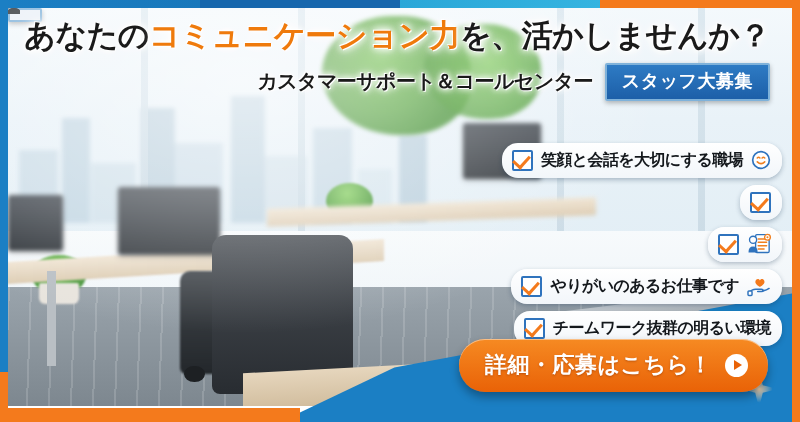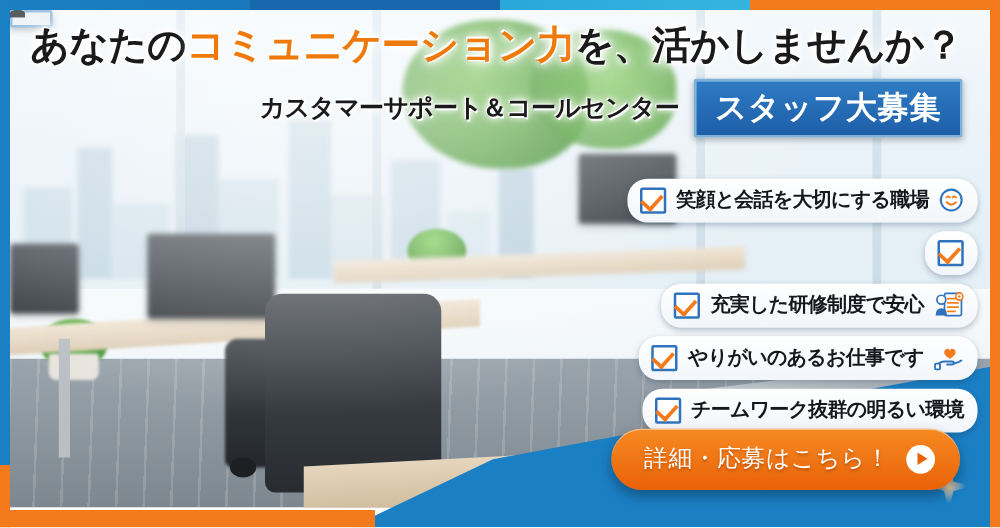--- a/index.html
+++ b/index.html
@@ -156,21 +156,21 @@
 
   
   .headline{position:absolute;left:0;top:18px;width:792px;text-align:right;padding-right:22px;
       box-sizing:border-box;z-index:20;}
   .h1{font-size:31px;font-weight:bold;letter-spacing:-.5px;color:#1a1a1a;line-height:1.15;
       text-shadow:0 0 7px #fff,0 0 7px #fff,0 0 12px #fff,0 0 16px #fff,1px 1px 0 #fff,-1px -1px 0 #fff;}
   .h1 .accent{color:#ef7a0c;}
   .h2row{display:flex;align-items:center;justify-content:flex-end;gap:12px;margin-top:9px;}
   .h2{font-size:20px;font-weight:bold;color:#1a1a1a;letter-spacing:-.6px;
       text-shadow:0 0 6px #fff,0 0 6px #fff,0 0 11px #fff,1px 1px 0 #fff,-1px -1px 0 #fff;}
-  .badge{display:inline-block;font-size:25px;font-weight:bold;color:#fff;
+  .badge{display:inline-block;font-size:18px;font-weight:bold;color:#fff;
       padding:4px 15px 6px;letter-spacing:.5px;
       background:linear-gradient(#2e7bc4,#1d5fa8);
       border:2px solid #7fb2da;border-radius:2px;
       box-shadow:0 2px 5px rgba(0,0,0,.28);}
 
   
   .pills{position:absolute;right:18px;top:143px;width:276px;z-index:20;
       display:flex;flex-direction:column;gap:7px;align-items:flex-end;}
   .pill{display:flex;align-items:center;gap:8px;
       background:linear-gradient(#ffffff,#f2f6fa);
@@ -182,21 +182,21 @@
   .chk::after{content:"";position:absolute;left:2px;top:0px;width:8px;height:13px;
       border:solid #f47a1c;border-width:0 3px 3px 0;transform:rotate(42deg);}
   .ico{flex:0 0 auto;display:inline-flex;align-items:center;justify-content:center;}
 
   
   .cta{position:absolute;right:32px;bottom:30px;z-index:22;
       display:flex;align-items:center;gap:13px;
       background:linear-gradient(#f68a22,#e96207);
       border-radius:26px;padding:11px 20px 12px 26px;
       box-shadow:0 5px 10px rgba(0,0,0,.33),inset 0 1px 0 rgba(255,255,255,.45);}
-  .cta .label{font-size:19px;font-weight:normal;color:#fff;letter-spacing:.5px;
+  .cta .label{font-size:22px;font-weight:bold;color:#fff;letter-spacing:.5px;
       text-shadow:0 1px 2px rgba(140,50,0,.5);}
   .cta .arrow{width:23px;height:23px;border-radius:50%;background:#fff;
       display:flex;align-items:center;justify-content:center;}
   .cta .arrow::after{content:"";width:0;height:0;margin-left:3px;
       border-left:8px solid #e96207;border-top:5px solid transparent;border-bottom:5px solid transparent;}
   .sparkle{position:absolute;right:22px;bottom:14px;width:38px;height:38px;z-index:21;
       background:radial-gradient(closest-side,rgba(255,214,170,.95),rgba(255,190,130,0) 72%);
       clip-path:polygon(50% 0%,60% 40%,100% 50%,60% 60%,50% 100%,40% 60%,0% 50%,40% 40%);}
 </style>
 </head>
@@ -337,21 +337,20 @@
         </svg>
       </span>
     </div>
 
     <div class="pill">
       <span class="chk"></span>
     </div>
 
     <div class="pill">
       <span class="chk"></span>
-      <span class="txt">充実した研修制度で安心</span>
       <span class="ico">
         <svg width="24" height="22" viewBox="0 0 28 26">
           <rect x="10" y="2" width="16" height="21" rx="1.5" fill="#fff" stroke="#2f73bd" stroke-width="1.6"></rect>
           <path d="M13 7h10M13 11h10M13 15h10M13 19h7" stroke="#f08020" stroke-width="1.7" stroke-linecap="round"></path>
           <circle cx="7" cy="8" r="4.2" fill="#fff" stroke="#2f73bd" stroke-width="1.6"></circle>
           <path d="M1.6 23q0-7 5.4-7t5.4 7z" fill="#2f73bd"></path>
           <circle cx="24" cy="5" r="3.4" fill="#fff" stroke="#f08020" stroke-width="1.6"></circle>
           <circle cx="24" cy="5" r="1.2" fill="#f08020"></circle>
         </svg>
       </span>

